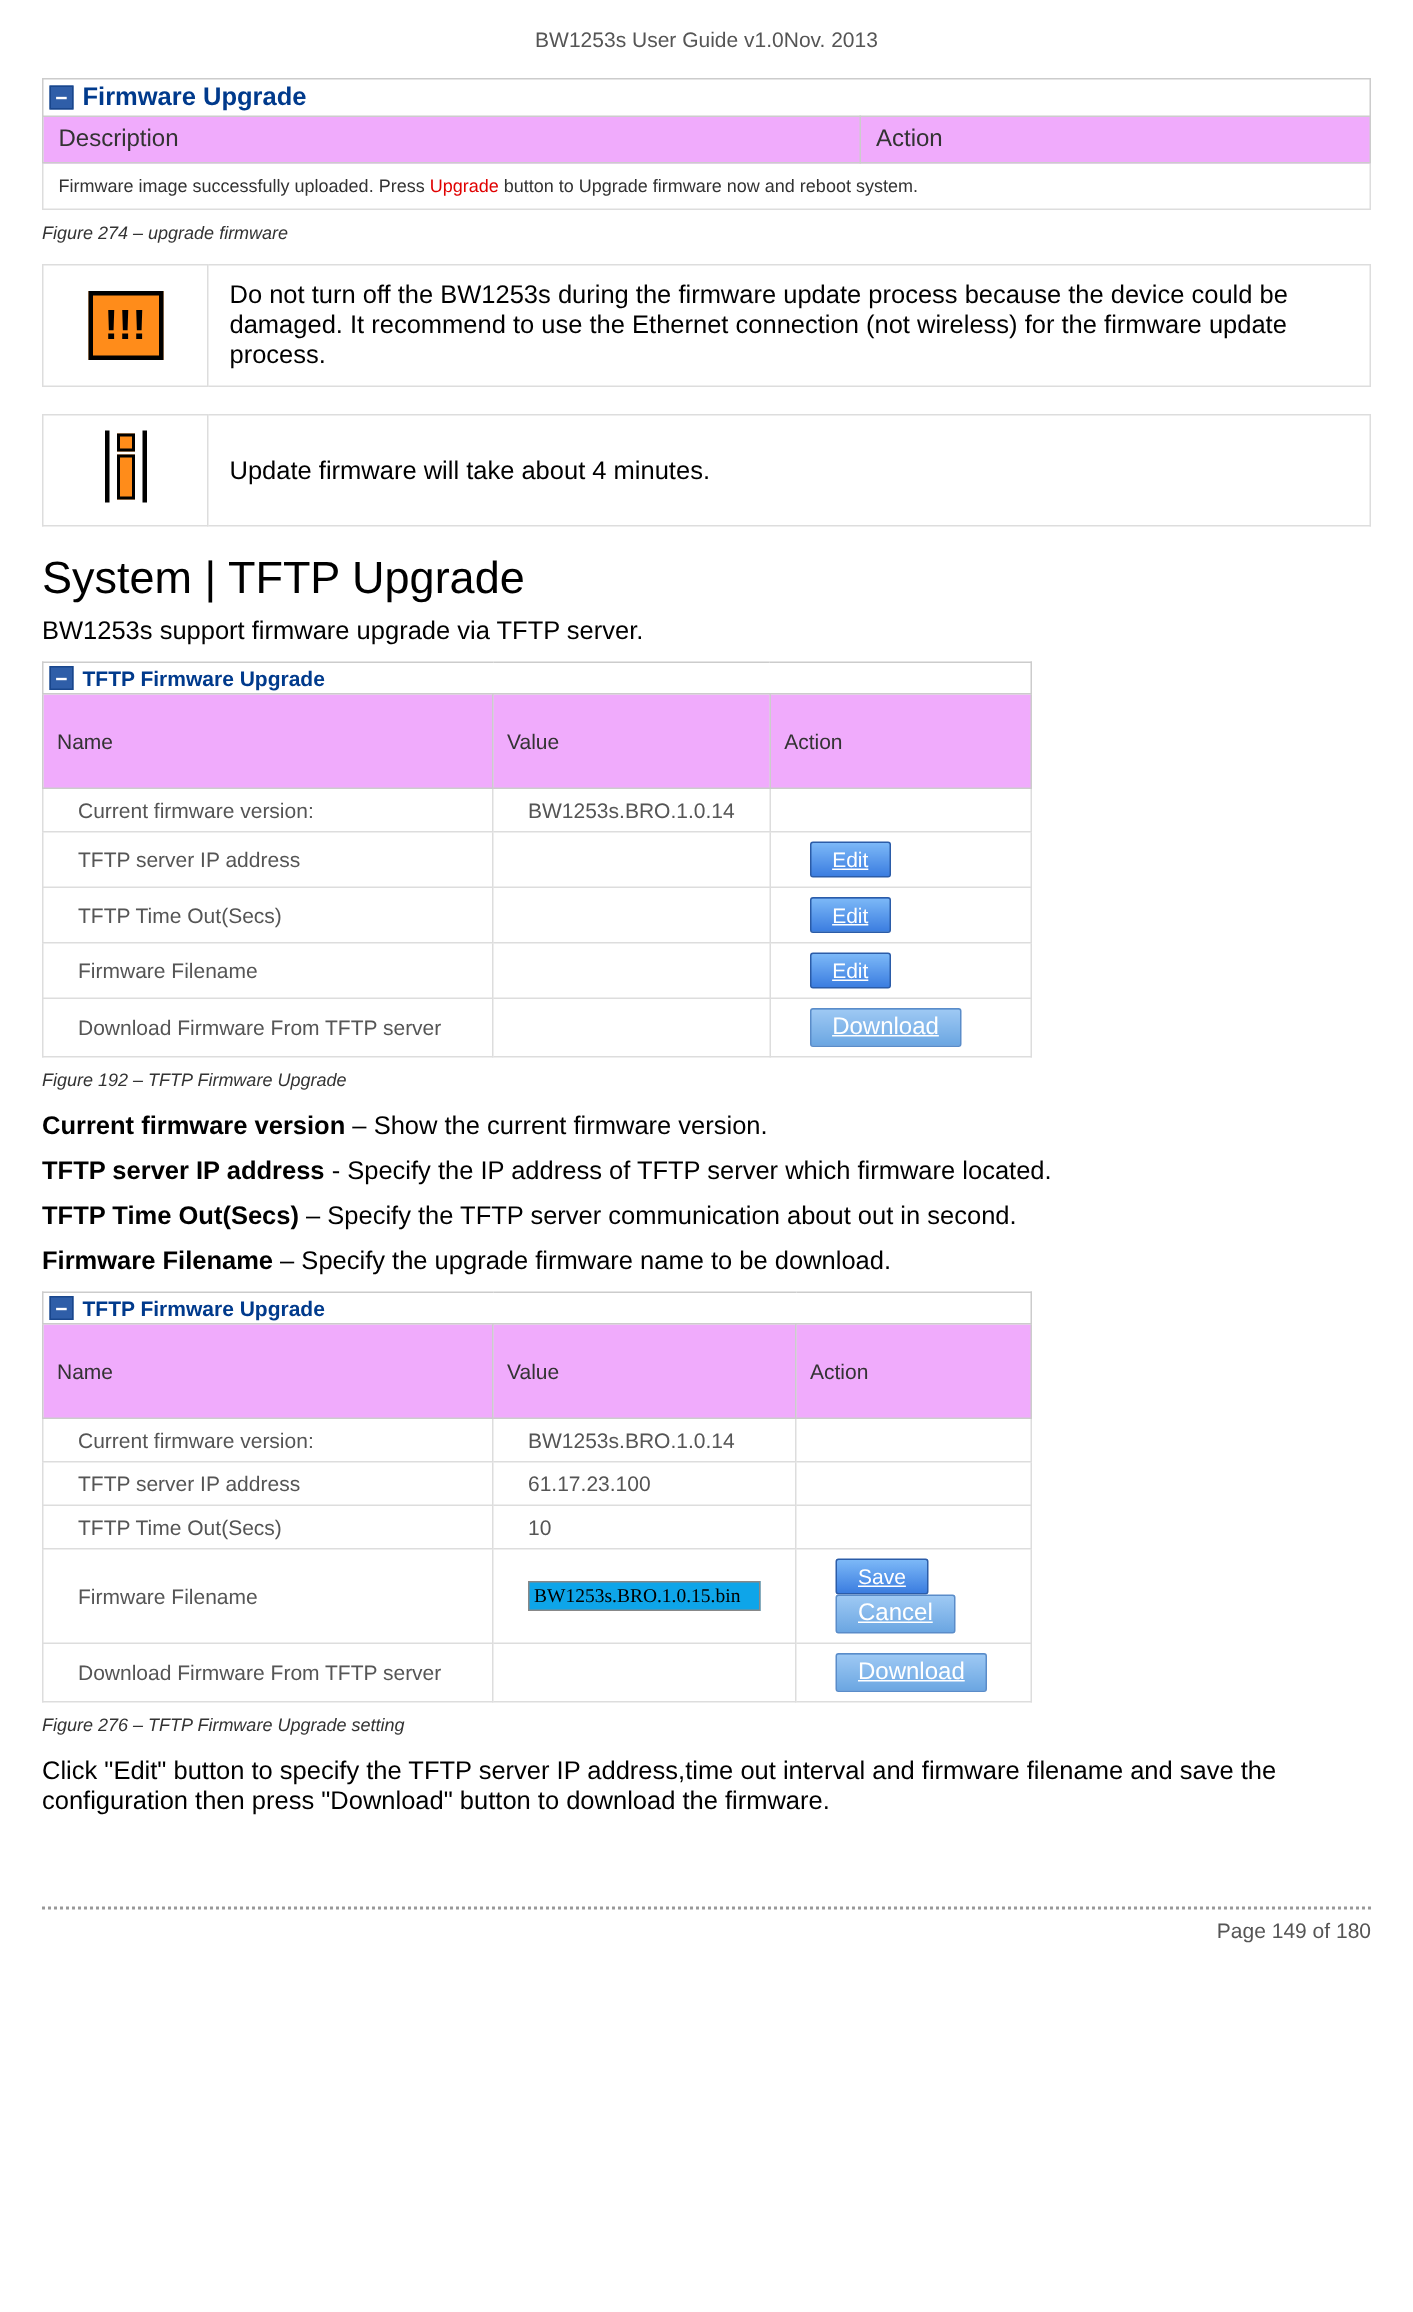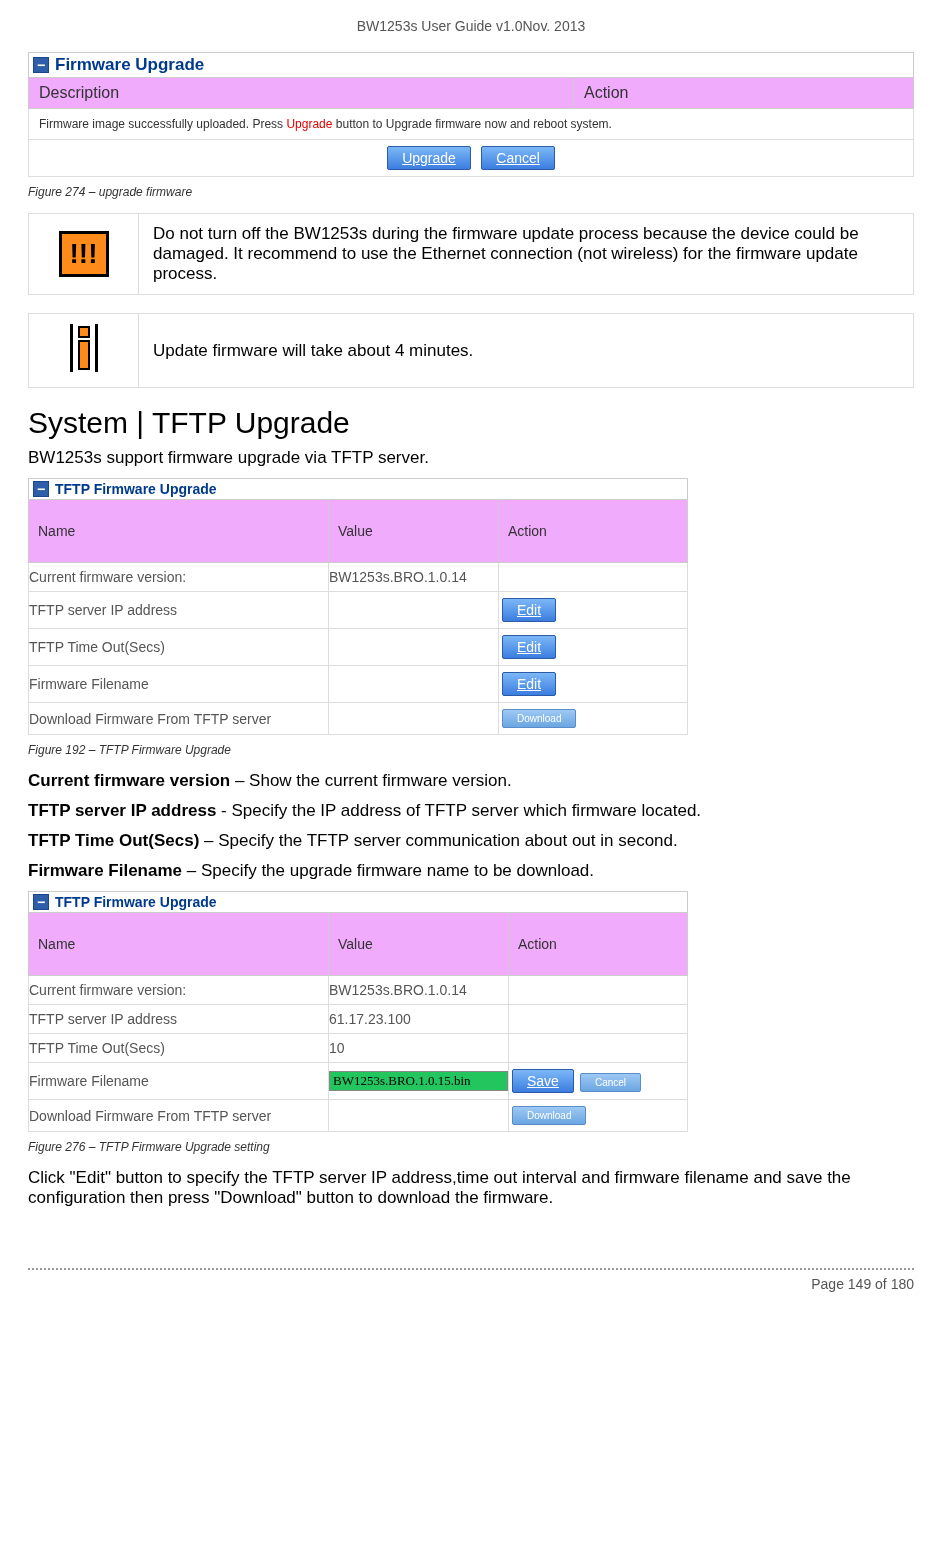--- a/index.html
+++ b/index.html
@@ -78,24 +78,25 @@
       padding: 3px 14px;
       border: 1px solid #2b5ca8;
       border-radius: 2px;
       text-decoration: underline;
       margin: 0 3px;
     }
     .btn-ghost {
       display: inline-block;
       background: linear-gradient(#9ec9f4, #6ba6e2);
       color: #fff;
-      font-size: 10px;
+      font-size: 16px;
       padding: 3px 14px;
       border: 1px solid #5a8cc9;
       border-radius: 2px;
+      text-decoration: underline;
       margin: 0 3px;
     }
     
     .fig-caption { font-style: italic; font-size: 12px; color: #333; margin-bottom: 14px; }
     
     .note-table {
       width: 100%;
       border-collapse: collapse;
       border: 1px solid #ddd;
       margin-bottom: 18px;
@@ -141,22 +142,22 @@
       border: 2px solid #000;
     }
     
     h1 { font-size: 30px; font-weight: normal; margin: 16px 0 8px; }
     .body-text { font-size: 17px; margin-bottom: 10px; }
     .body-text b { font-weight: bold; }
     
     .small-panel { width: 660px; }
     .small-panel .panel-title { font-size: 14px; }
     .small-panel .header-row th { font-size: 14px; padding: 23px 9px; }
-    .small-panel .data-row td { font-size: 14px; padding: 6px 0; color: #555; }
-    .text-input { border: 1px solid #888; font-size: 13px; padding: 1px 3px; width: 179px; background: #22c55e; font-family: 'Times New Roman', serif; }
+    .small-panel .data-row td { font-size: 14px; padding: 6px 23px; color: #555; }
+    .text-input { border: 1px solid #888; font-size: 13px; padding: 1px 3px; width: 155px; background: #0ea5e9; font-family: 'Times New Roman', serif; }
     
     .dots {
       border: none;
       border-top: 2px dotted #999;
       margin-top: 60px;
       margin-bottom: 6px;
     }
     .page-no { text-align: right; color: #555; font-size: 14px; }
   </style>
 </head>
@@ -179,26 +180,20 @@
       </tr>
   <tr class="header-row">
     <th>Description</th>
     <th style="width:340px;">Action</th>
   </tr>
   <tr class="data-row">
         <td colspan="2">
     <span>Firmware image successfully uploaded. Press </span><span class="red">Upgrade</span><span> button to Upgrade firmware now and reboot system.</span>
   </td>
       </tr>
-  <tr class="btn-row">
-        <td colspan="2">
-    <span class="btn">Upgrade</span>
-    <span class="btn">Cancel</span>
-  </td>
-      </tr>
 </tbody>
   </table>
 
 <p class="fig-caption">Figure 274 – upgrade firmware</p>
 
 <table class="note-table">
   <tbody>
       <tr>
     <td class="icon-cell"><span class="warn-icon">!!!</span></td>
     <td>Do not turn off the BW1253s during the firmware update process because the device could be damaged. It recommend to use the Ethernet connection (not wireless) for the firmware update process.</td>

